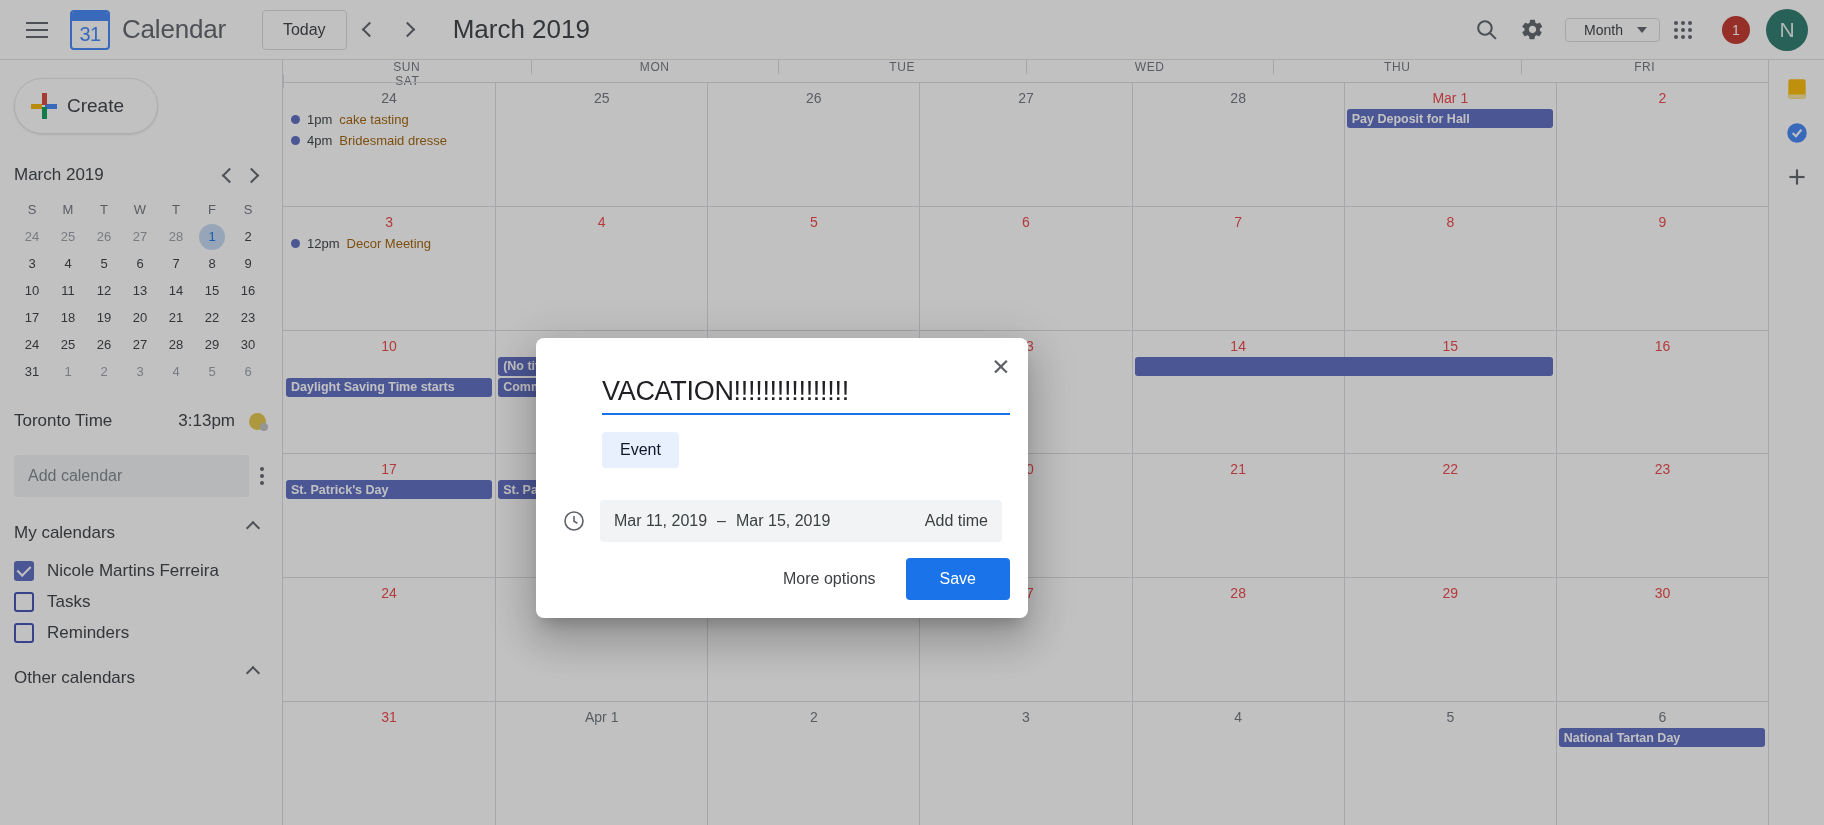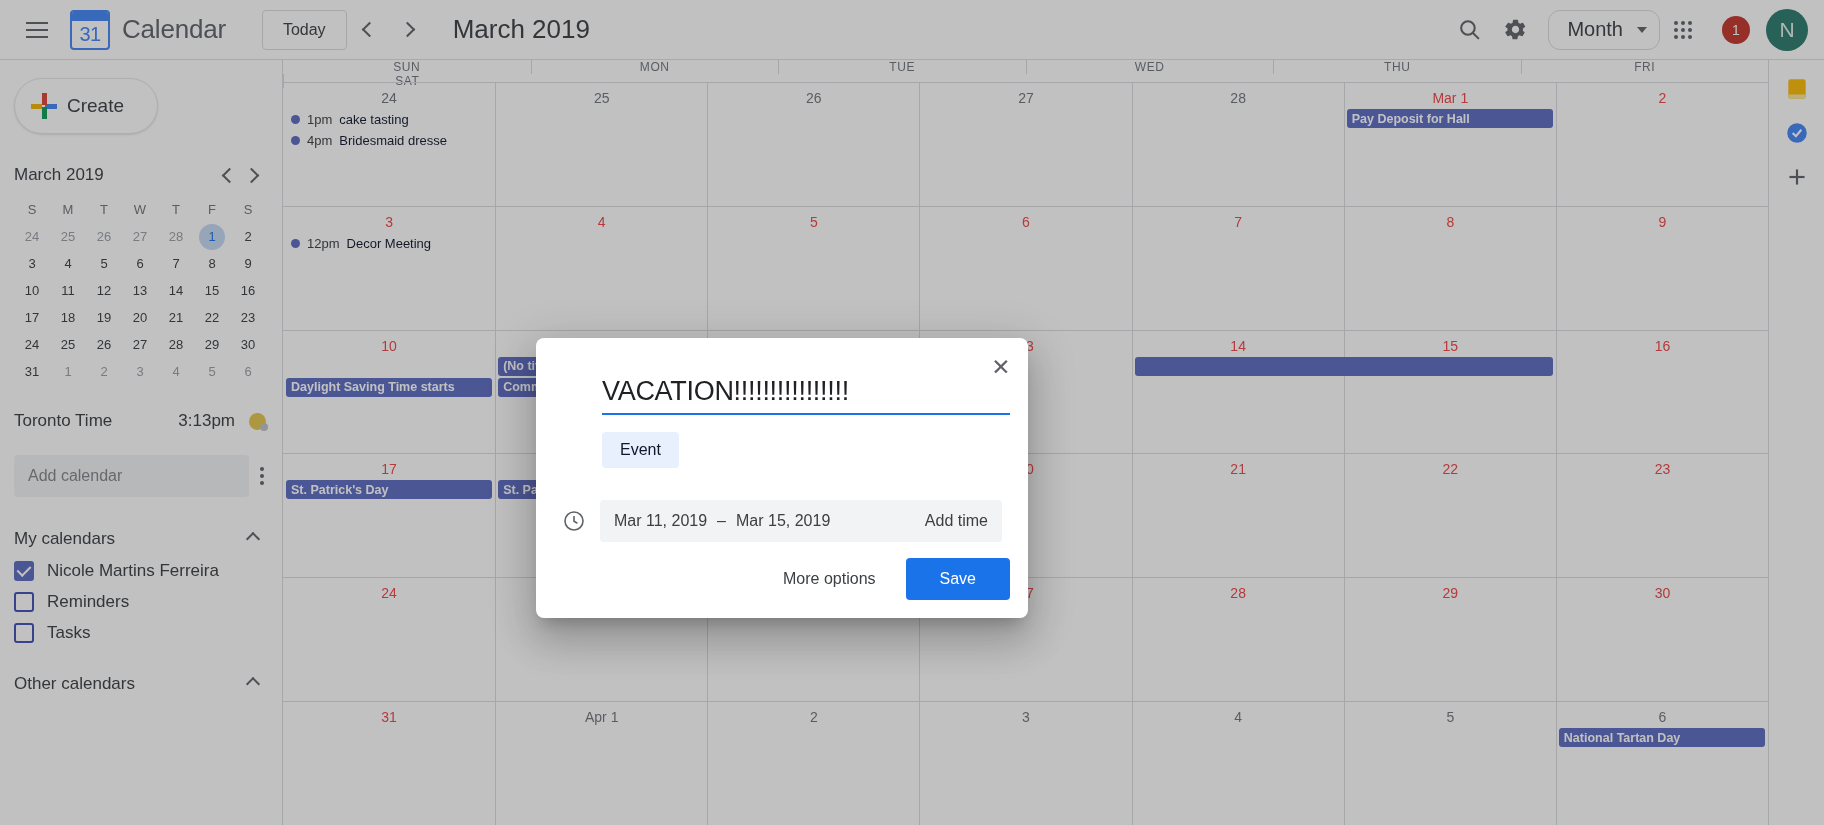--- a/index.html
+++ b/index.html
@@ -67,24 +67,24 @@
     font-size: 26px; color: #3c4043; font-weight: 400;
     margin-left: 22px; white-space: nowrap;
   }
   .header-spacer { flex: 1 1 auto; }
   .icon-btn {
     width: 46px; height: 46px; border-radius: 50%;
     display: flex; align-items: center; justify-content: center;
     cursor: pointer; flex: 0 0 auto; color: #5f6368;
   }
   .view-select {
-    height: 40px; padding: 0 12px 0 18px; margin-left: 10px;
-    border: 1px solid #dadce0; border-radius: 12px; background: #fff;
+    height: 24px; padding: 0 12px 0 18px; margin-left: 10px;
+    border: 1px solid #dadce0; border-radius: 4px; background: #fff;
     display: flex; align-items: center; gap: 14px;
-    font-size: 20px; color: #3c4043; cursor: pointer; flex: 0 0 auto;
+    font-size: 14px; color: #3c4043; cursor: pointer; flex: 0 0 auto;
   }
   .caret-down {
     width: 0; height: 0; border-left: 5px solid transparent;
     border-right: 5px solid transparent; border-top: 6px solid #5f6368;
   }
   .apps-grid {
     display: grid; grid-template-columns: repeat(3, 4px);
     grid-template-rows: repeat(3, 4px); gap: 3px;
   }
   .apps-grid i { display: block; width: 4px; height: 4px; background: #5f6368; border-radius: 50%; }
@@ -166,21 +166,21 @@
     flex: 1 1 auto; height: 42px; background: #f1f3f4; border: none; border-radius: 4px;
     padding: 0 14px; font-size: 16px; color: #5f6368;
     font-family: "Liberation Sans", sans-serif;
   }
   .addcal-input::placeholder { color: #80868b; }
   .kebab { width: 22px; display:flex; flex-direction:column; align-items:center; gap:3px; cursor:pointer; }
   .kebab i { width: 4px; height: 4px; border-radius: 50%; background: #5f6368; display:block; }
 
   .cal-section { margin: 26px 0 0 14px; width: 252px; }
   .cal-sec-head {
-    display: flex; align-items: center; height: 32px; cursor: pointer;
+    display: flex; align-items: flex-start; height: 32px; cursor: pointer;
   }
   .cal-sec-title { flex: 1 1 auto; font-size: 17px; color: #3c4043; }
   .chev-up { width: 10px; height: 10px; border-style: solid; border-color: #5f6368;
              border-width: 2px 2px 0 0; transform: rotate(-45deg); margin-right: 8px; }
   .cal-item {
     display: flex; align-items: center; gap: 13px; height: 31px; cursor: pointer;
   }
   .cbox { width: 20px; height: 20px; border-radius: 3px; flex: 0 0 auto; position: relative; }
   .cbox.checked { background: #5c6bc0; }
   .cbox.checked::after {
@@ -221,21 +221,21 @@
   }
   .day.muted .day-num { color: #70757a; }
 
   .ev-timed {
     display: flex; align-items: center; gap: 7px; padding: 0 6px 0 8px;
     height: 21px; font-size: 13px; color: #3c4043; cursor: pointer;
     white-space: nowrap; overflow: hidden;
   }
   .ev-dot { width: 9px; height: 9px; border-radius: 50%; background: #5c6bc0; flex: 0 0 auto; }
   .ev-time { color: #3c4043; }
-  .ev-name { color: #0f172a; overflow: hidden; text-overflow: clip; }
+  .ev-name { color: #a16207; overflow: hidden; text-overflow: clip; }
 
   
   .chip {
     position: absolute; height: 19px; border-radius: 3px;
     background: #5c6bc0; color: #fff; font-size: 12.5px; font-weight: bold;
     display: flex; align-items: center; padding: 0 5px;
     white-space: nowrap; overflow: hidden; cursor: pointer;
   }
 
   
@@ -451,25 +451,25 @@
           <span class="cal-sec-title">My calendars</span>
           <span class="chev-up"></span>
         </div>
         <div id="cal-items">
             <div class="cal-item">
               <span class="cbox checked"></span>
               <span class="cal-name">Nicole Martins Ferreira</span>
             </div>
             <div class="cal-item">
               <span class="cbox blue"></span>
-              <span class="cal-name">Reminders</span>
+              <span class="cal-name">Tasks</span>
             </div>
             <div class="cal-item">
               <span class="cbox blue"></span>
-              <span class="cal-name">Tasks</span>
+              <span class="cal-name">Reminders</span>
             </div>
           </div>
       </div>
 
       <div class="cal-section" style="margin-top:20px">
         <div class="cal-sec-head">
           <span class="cal-sec-title">Other calendars</span>
           <span class="chev-up"></span>
         </div>
       </div>

